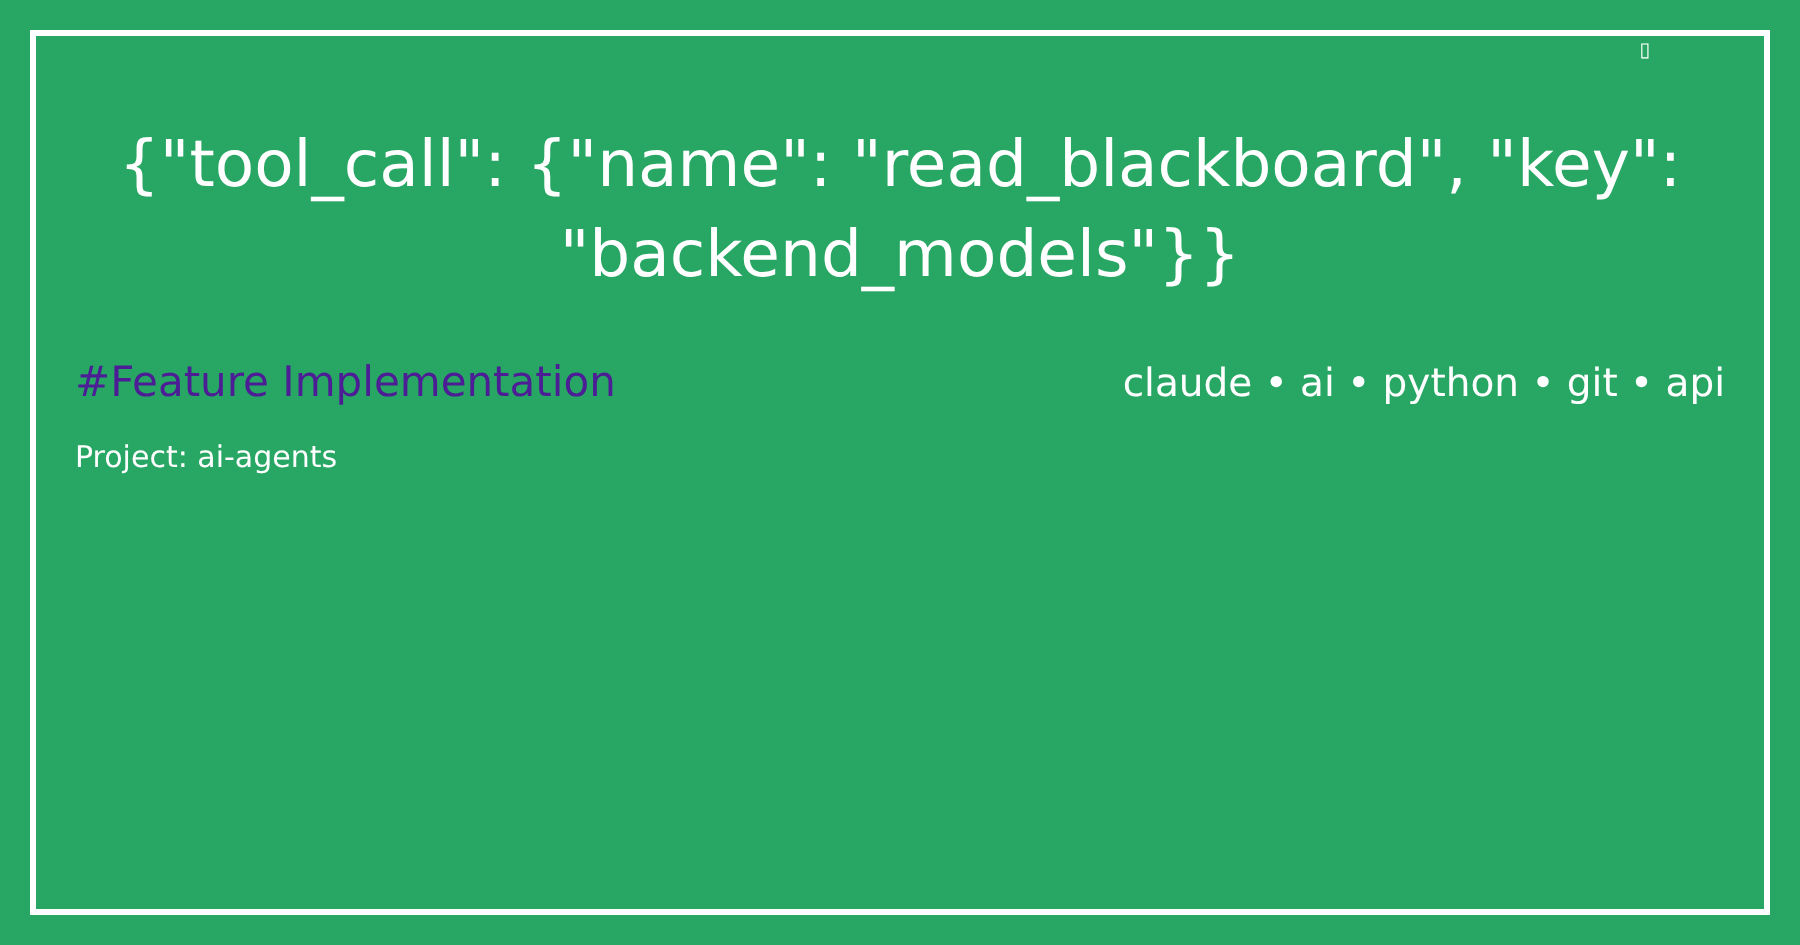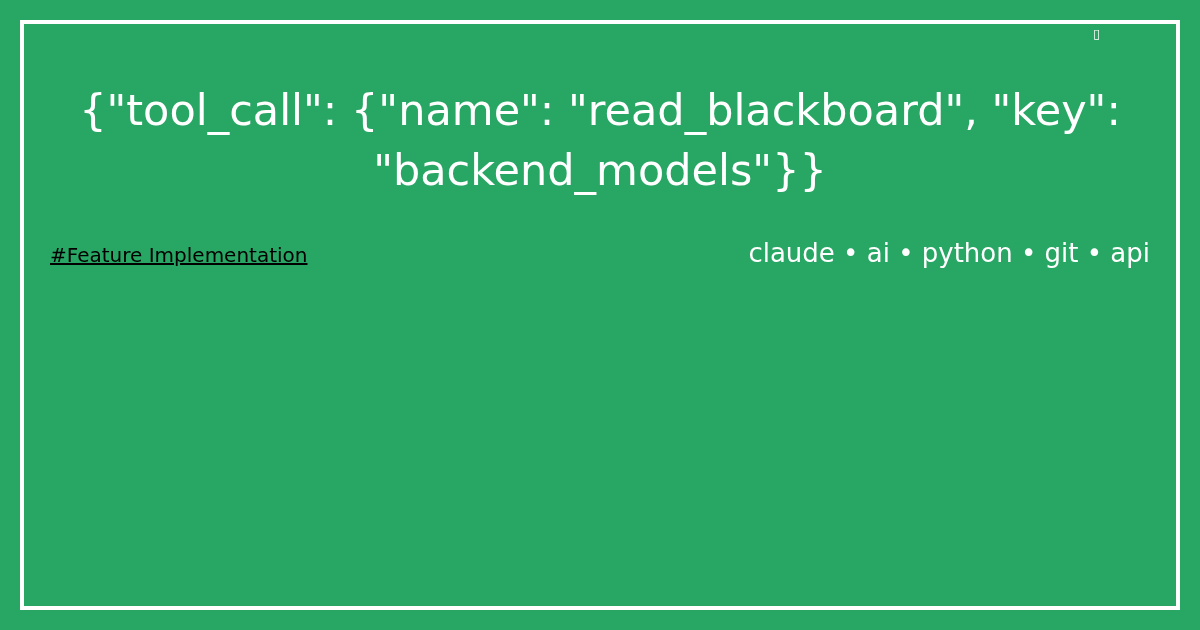--- a/index.html
+++ b/index.html
@@ -50,24 +50,23 @@
   .meta-row {
     position: absolute;
     top: 238px;
     left: 50px;
     right: 50px;
     display: flex;
     justify-content: space-between;
     align-items: baseline;
   }
   .heading {
-    font-size: 20px;
+    font-size: 28px;
     font-weight: 400;
-    color: #000000;
-    text-decoration: underline;
+    color: #4c1d95;
   }
   .tags {
     font-size: 26px;
     font-weight: 400;
     color: #ffffff;
     white-space: nowrap;
   }
   .project {
     position: absolute;
     top: 292px;
@@ -88,14 +87,15 @@
 
   <div class="title">
     <div class="title-inner">{"tool_call": {"name": "read_blackboard", "key": "backend_models"}}</div>
   </div>
 
   <div class="meta-row">
     <div class="heading">#Feature Implementation</div>
     <div class="tags">claude • ai • python • git • api</div>
   </div>
 
+  <div class="project">Project: ai-agents</div>
 
 </div>
 
 </body></html>

